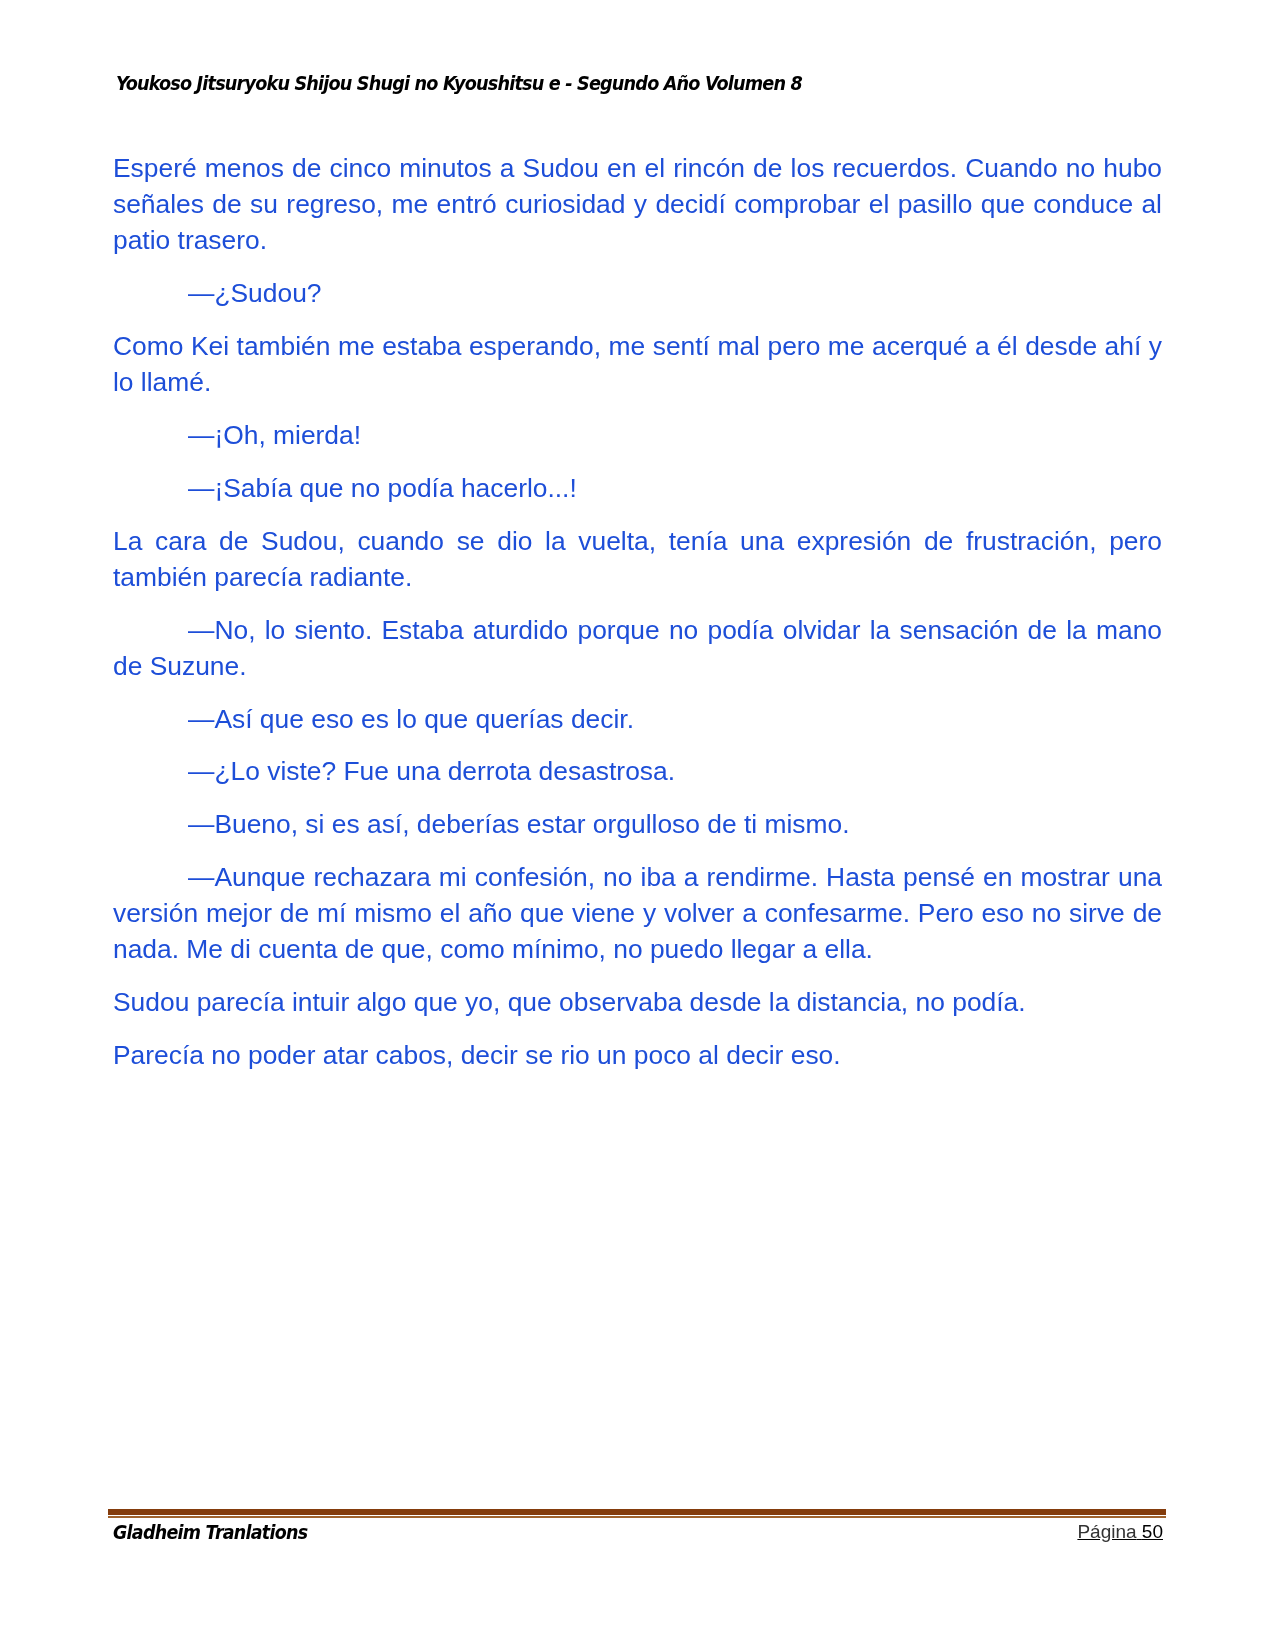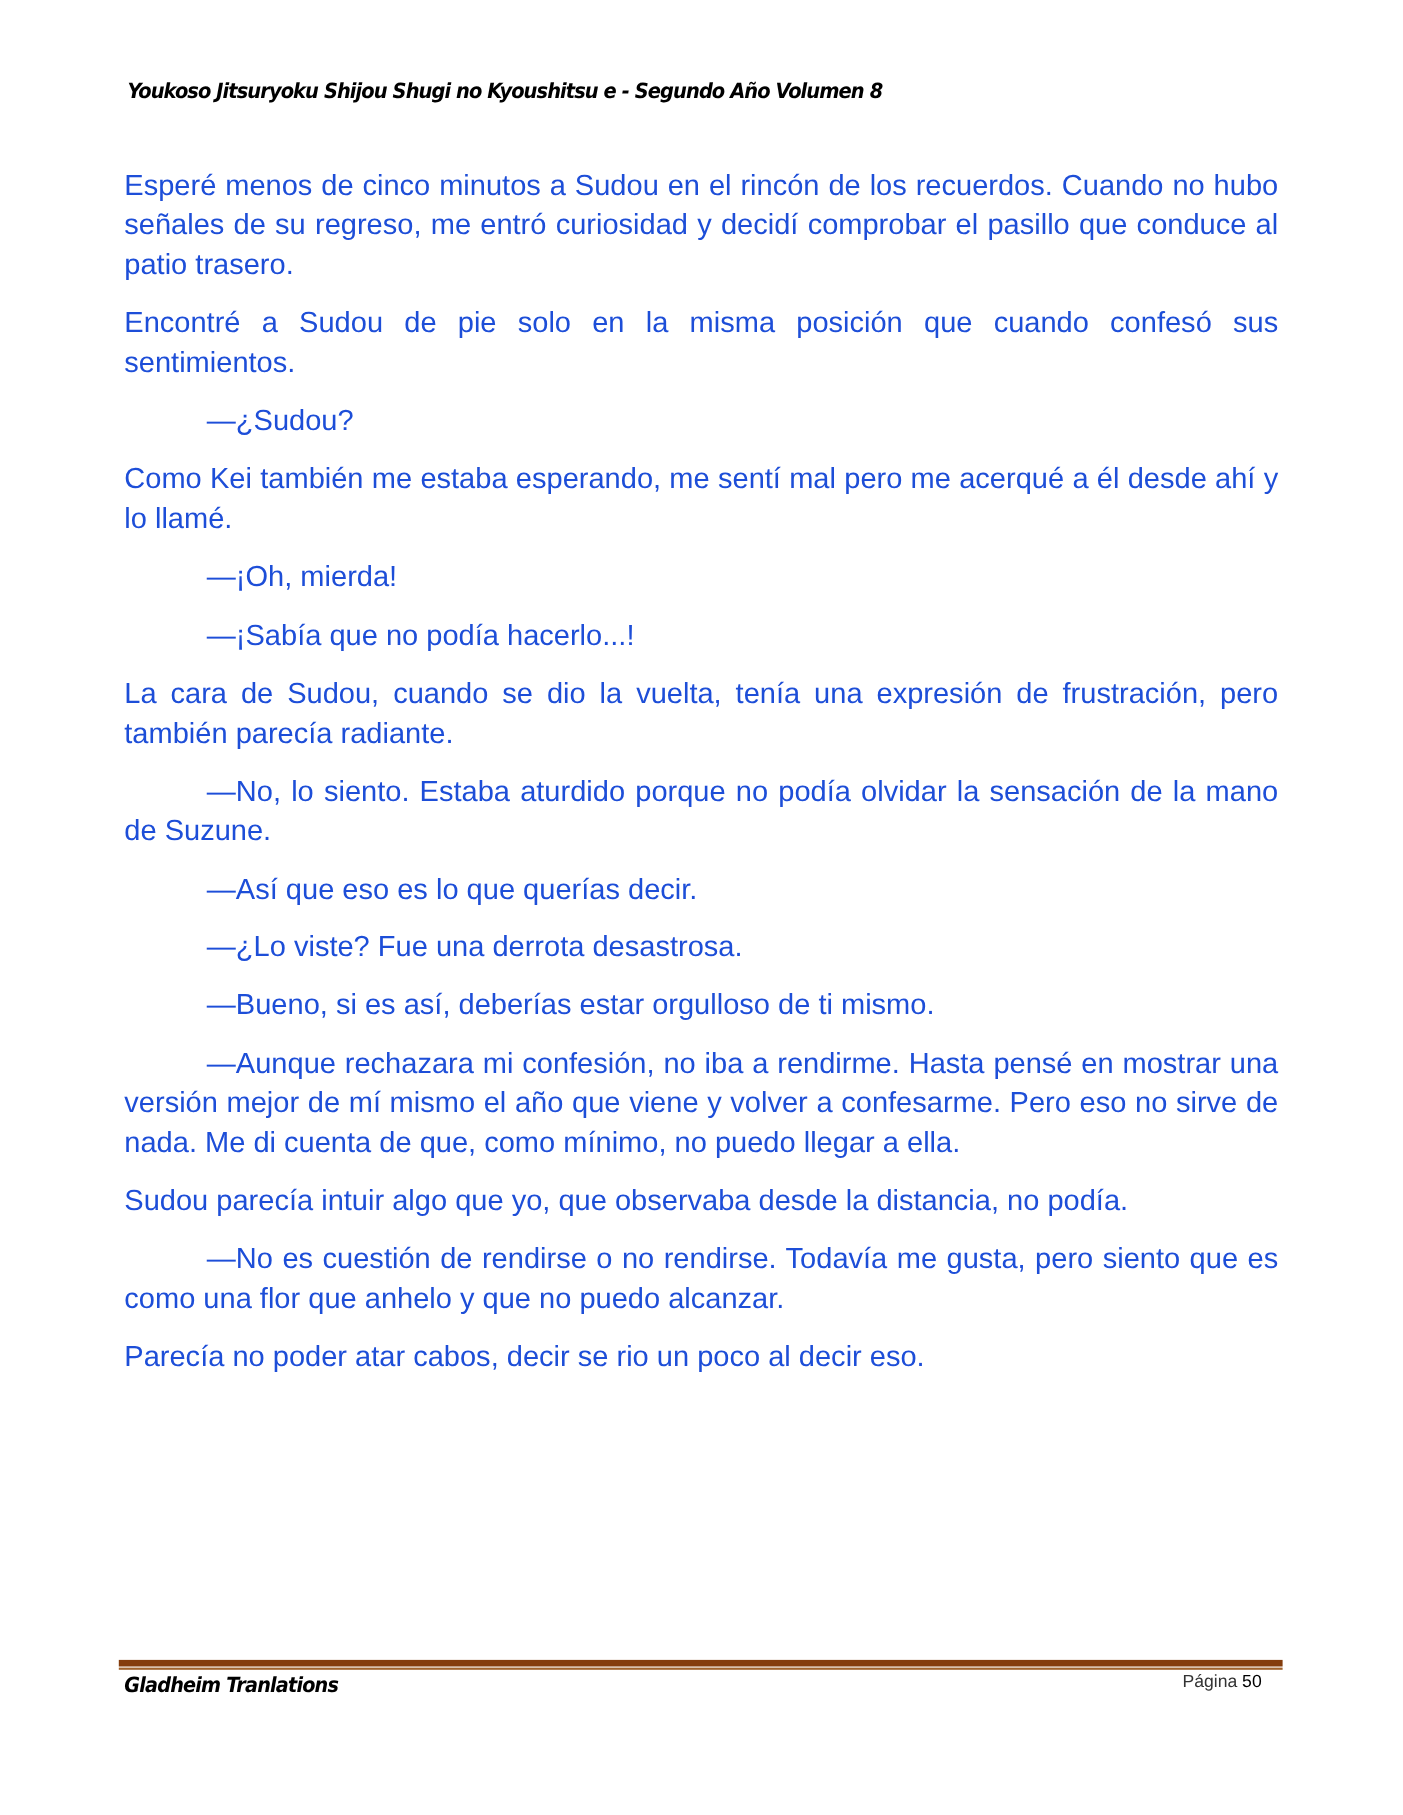--- a/index.html
+++ b/index.html
@@ -28,47 +28,45 @@
   .footer-rule .thick { position: absolute; left: 0; top: 0; width: 100%; height: 6px; background: #843c0c; }
   .footer-rule .thin { position: absolute; left: 0; top: 7px; width: 100%; height: 2px; background: #a0622c; }
 
   .footer-left {
     position: absolute; left: 113px; top: 1521px;
     font-family: "DejaVu Sans", sans-serif; font-weight: bold; font-style: italic;
     font-size: 19px; letter-spacing: -0.8px; color: #000; white-space: nowrap;
     transform: scaleX(0.92); transform-origin: left center;
   }
   .footer-right {
-    position: absolute; right: 128px; top: 1521px;
-    font-family: "Liberation Sans", sans-serif; font-size: 16px; color: #000; white-space: nowrap;
+    position: absolute; right: 112px; top: 1521px;
+    font-family: "Liberation Sans", sans-serif; font-size: 19px; color: #000; white-space: nowrap; text-decoration: underline;
   }
   .footer-right .page-label { color: #333; }
 </style>
 </head>
 <body>
 
 <div class="page">
 
   <div class="running-header">Youkoso Jitsuryoku Shijou Shugi no Kyoushitsu e - Segundo Año Volumen 8</div>
 
   <div class="body-text">
     <p class="last-line-left">Esperé menos de cinco minutos a Sudou en el rincón de los recuerdos. Cuando no hubo señales de su regreso, me entró curiosidad y decidí comprobar el pasillo que conduce al patio trasero.</p>
-    <p class="last-line-left">Encontré a Sudou de pie solo en la misma posición que cuando confesó sus sentimientos.</p>
     <p class="dialog last-line-left">—¿Sudou?</p>
     <p class="last-line-left">Como Kei también me estaba esperando, me sentí mal pero me acerqué a él desde ahí y lo llamé.</p>
     <p class="dialog last-line-left">—¡Oh, mierda!</p>
     <p class="dialog last-line-left">—¡Sabía que no podía hacerlo...!</p>
     <p class="last-line-left">La cara de Sudou, cuando se dio la vuelta, tenía una expresión de frustración, pero también parecía radiante.</p>
     <p class="dialog last-line-left">—No, lo siento. Estaba aturdido porque no podía olvidar la sensación de la mano de Suzune.</p>
     <p class="dialog last-line-left">—Así que eso es lo que querías decir.</p>
     <p class="dialog last-line-left">—¿Lo viste? Fue una derrota desastrosa.</p>
     <p class="dialog last-line-left">—Bueno, si es así, deberías estar orgulloso de ti mismo.</p>
     <p class="dialog last-line-left">—Aunque rechazara mi confesión, no iba a rendirme. Hasta pensé en mostrar una versión mejor de mí mismo el año que viene y volver a confesarme. Pero eso no sirve de nada. Me di cuenta de que, como mínimo, no puedo llegar a ella.</p>
     <p class="last-line-left">Sudou parecía intuir algo que yo, que observaba desde la distancia, no podía.</p>
-    <p class="dialog last-line-left">—No es cuestión de rendirse o no rendirse. Todavía me gusta, pero siento que es como una flor que anhelo y que no puedo alcanzar.</p>
     <p class="last-line-left">Parecía no poder atar cabos, decir se rio un poco al decir eso.</p>
   </div>
 
   <div class="footer-rule">
     <div class="thick"></div>
     <div class="thin"></div>
   </div>
 
   <div class="footer-left">Gladheim Tranlations</div>
 

